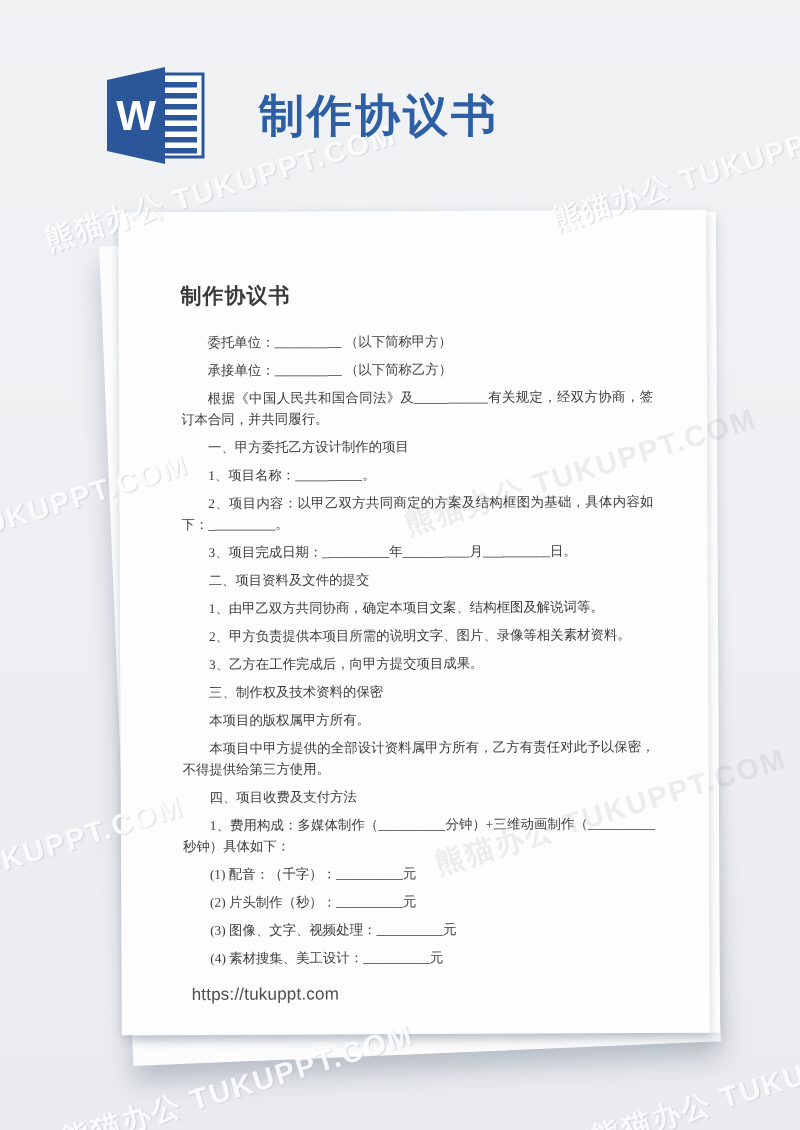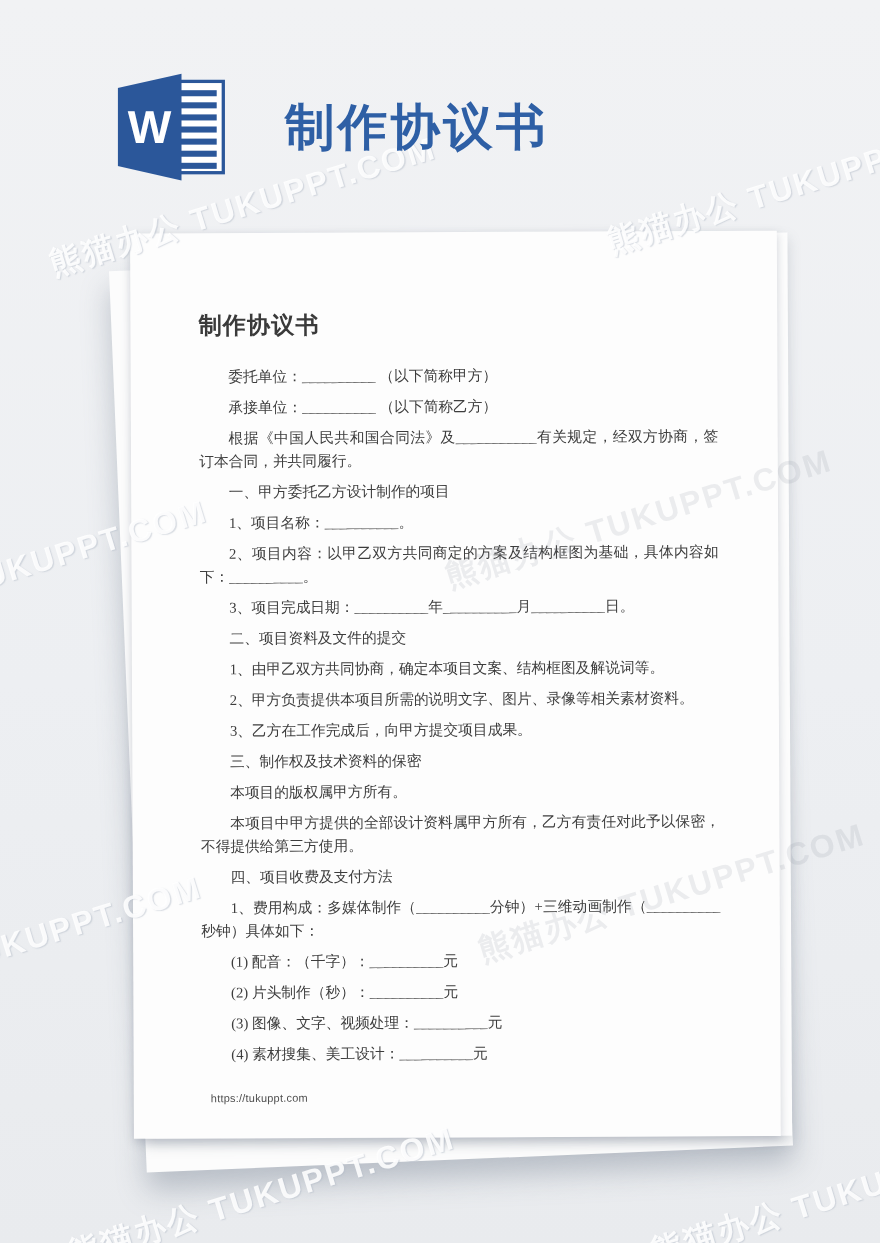--- a/index.html
+++ b/index.html
@@ -51,21 +51,21 @@
     font-family:"Liberation Sans",sans-serif;
   }
   .para{
     margin:0 0 7px 0;
     font-family:"Liberation Serif","DejaVu Serif",serif;
     font-size:13.4px;line-height:21px;color:#3d3d3d;
     text-align:justify;text-indent:2em;
   }
   .doc-footer{
     position:absolute;left:70px;bottom:30px;
-    font-size:10px;color:#4e4e4e;letter-spacing:.2px;
+    font-size:17px;color:#4e4e4e;letter-spacing:.2px;
     font-family:"Liberation Sans",sans-serif;
   }
 
   
   .wm{
     position:absolute;white-space:nowrap;pointer-events:none;
     transform:rotate(-17deg);
     font-weight:700;font-size:29px;letter-spacing:2px;
     font-family:"Liberation Sans",sans-serif;
   }

